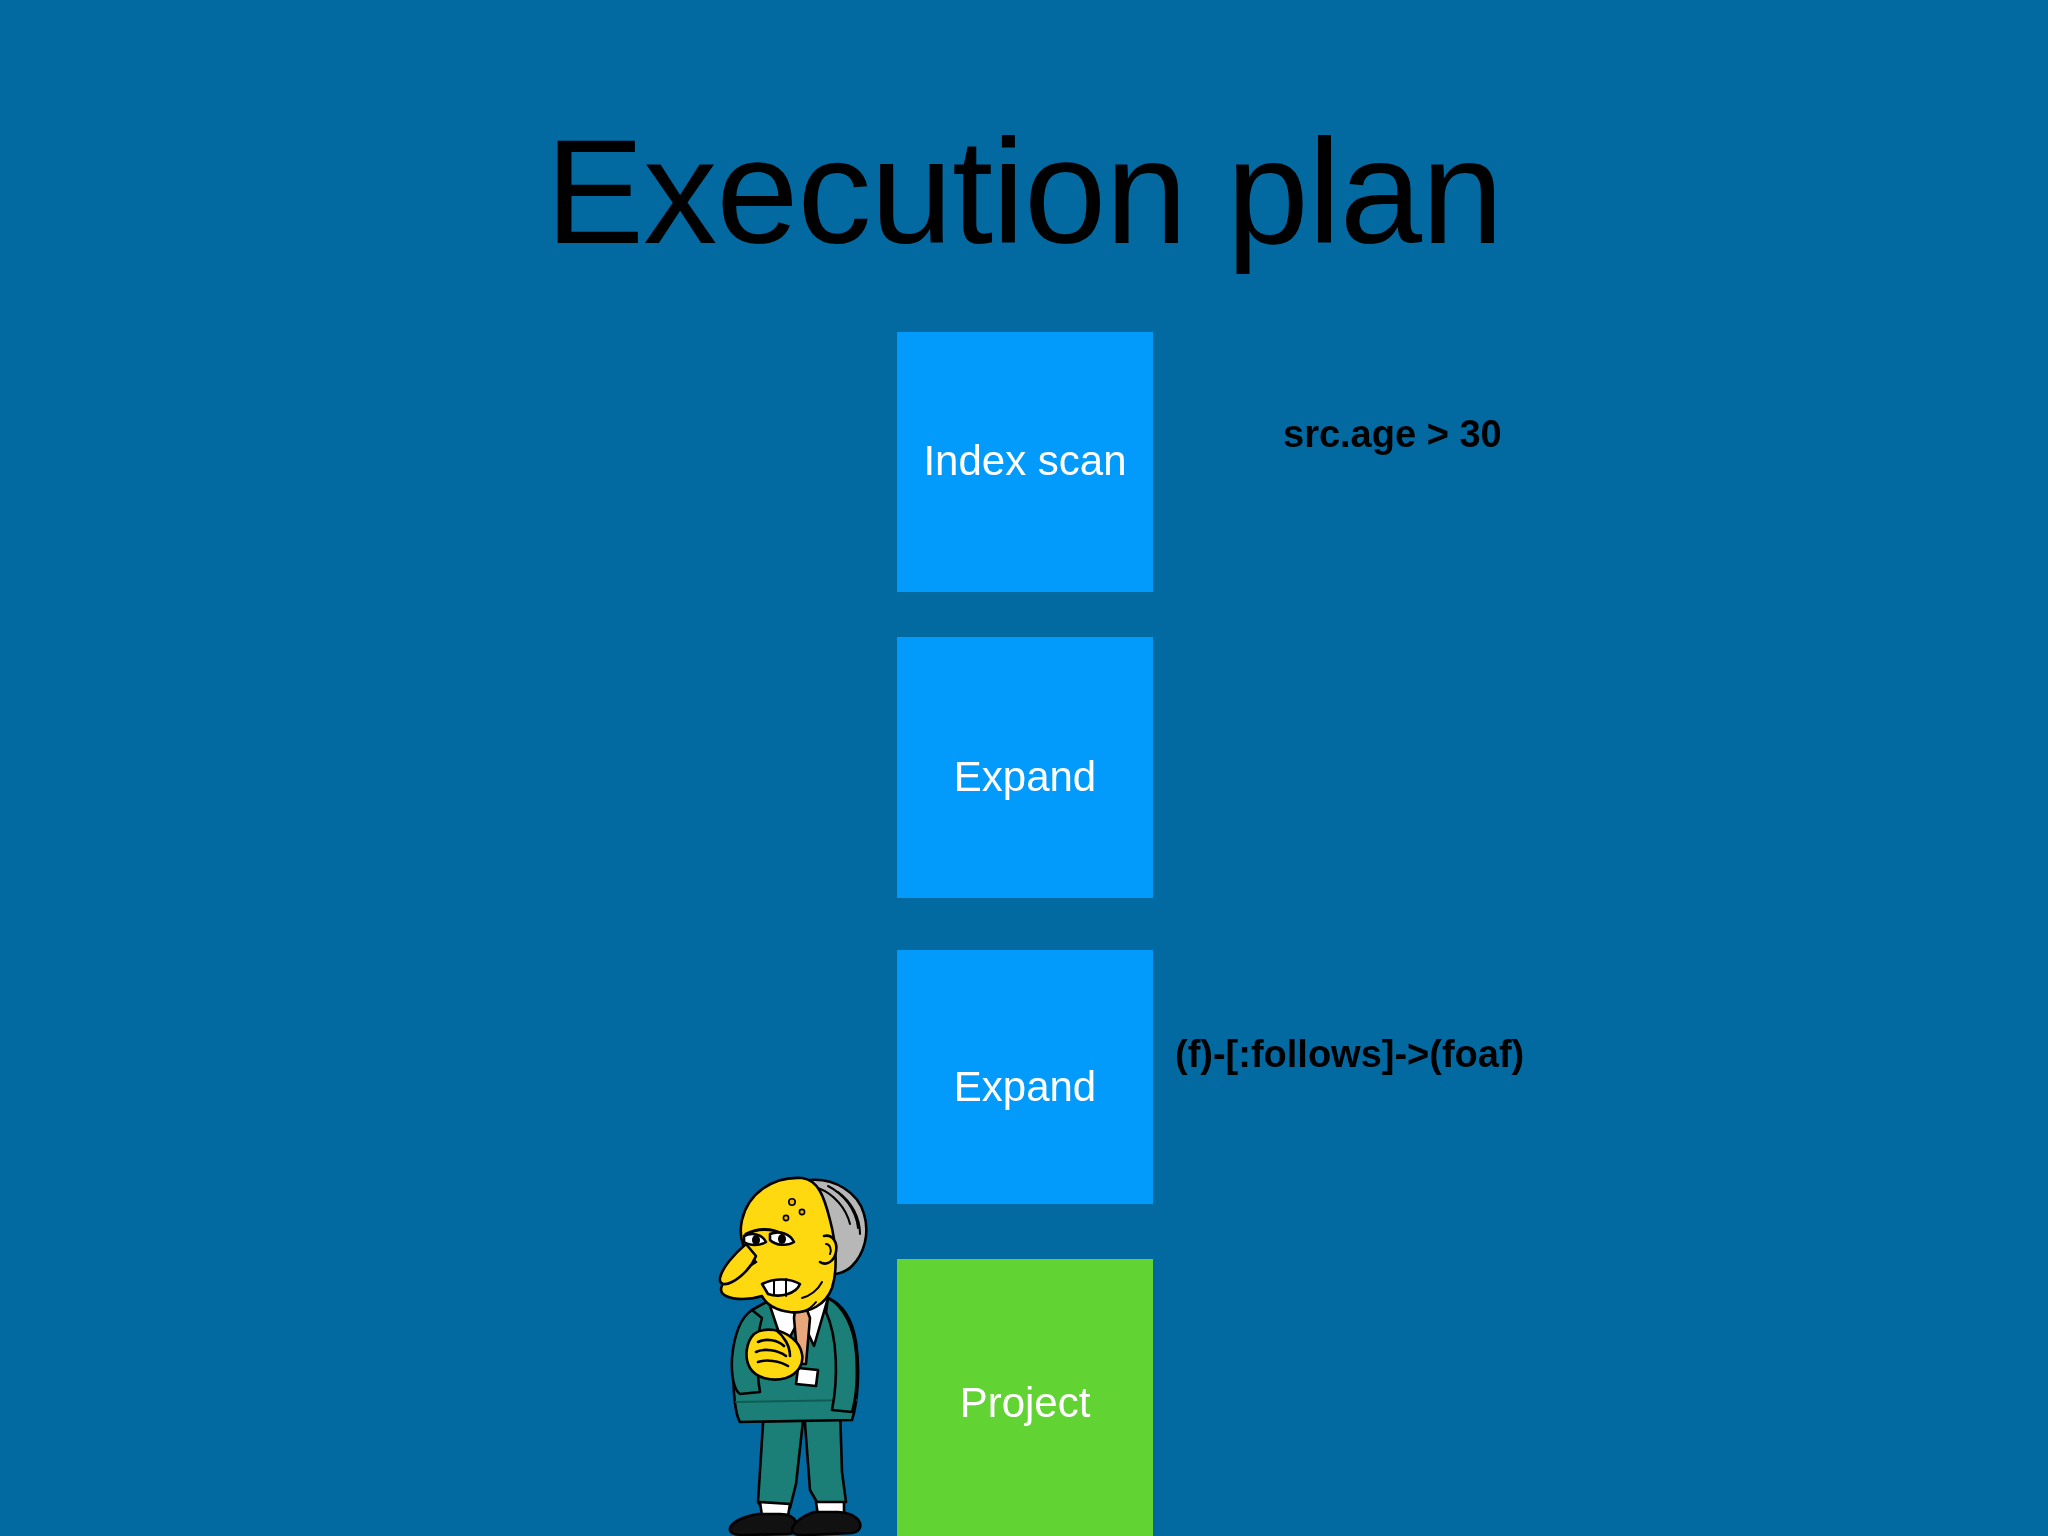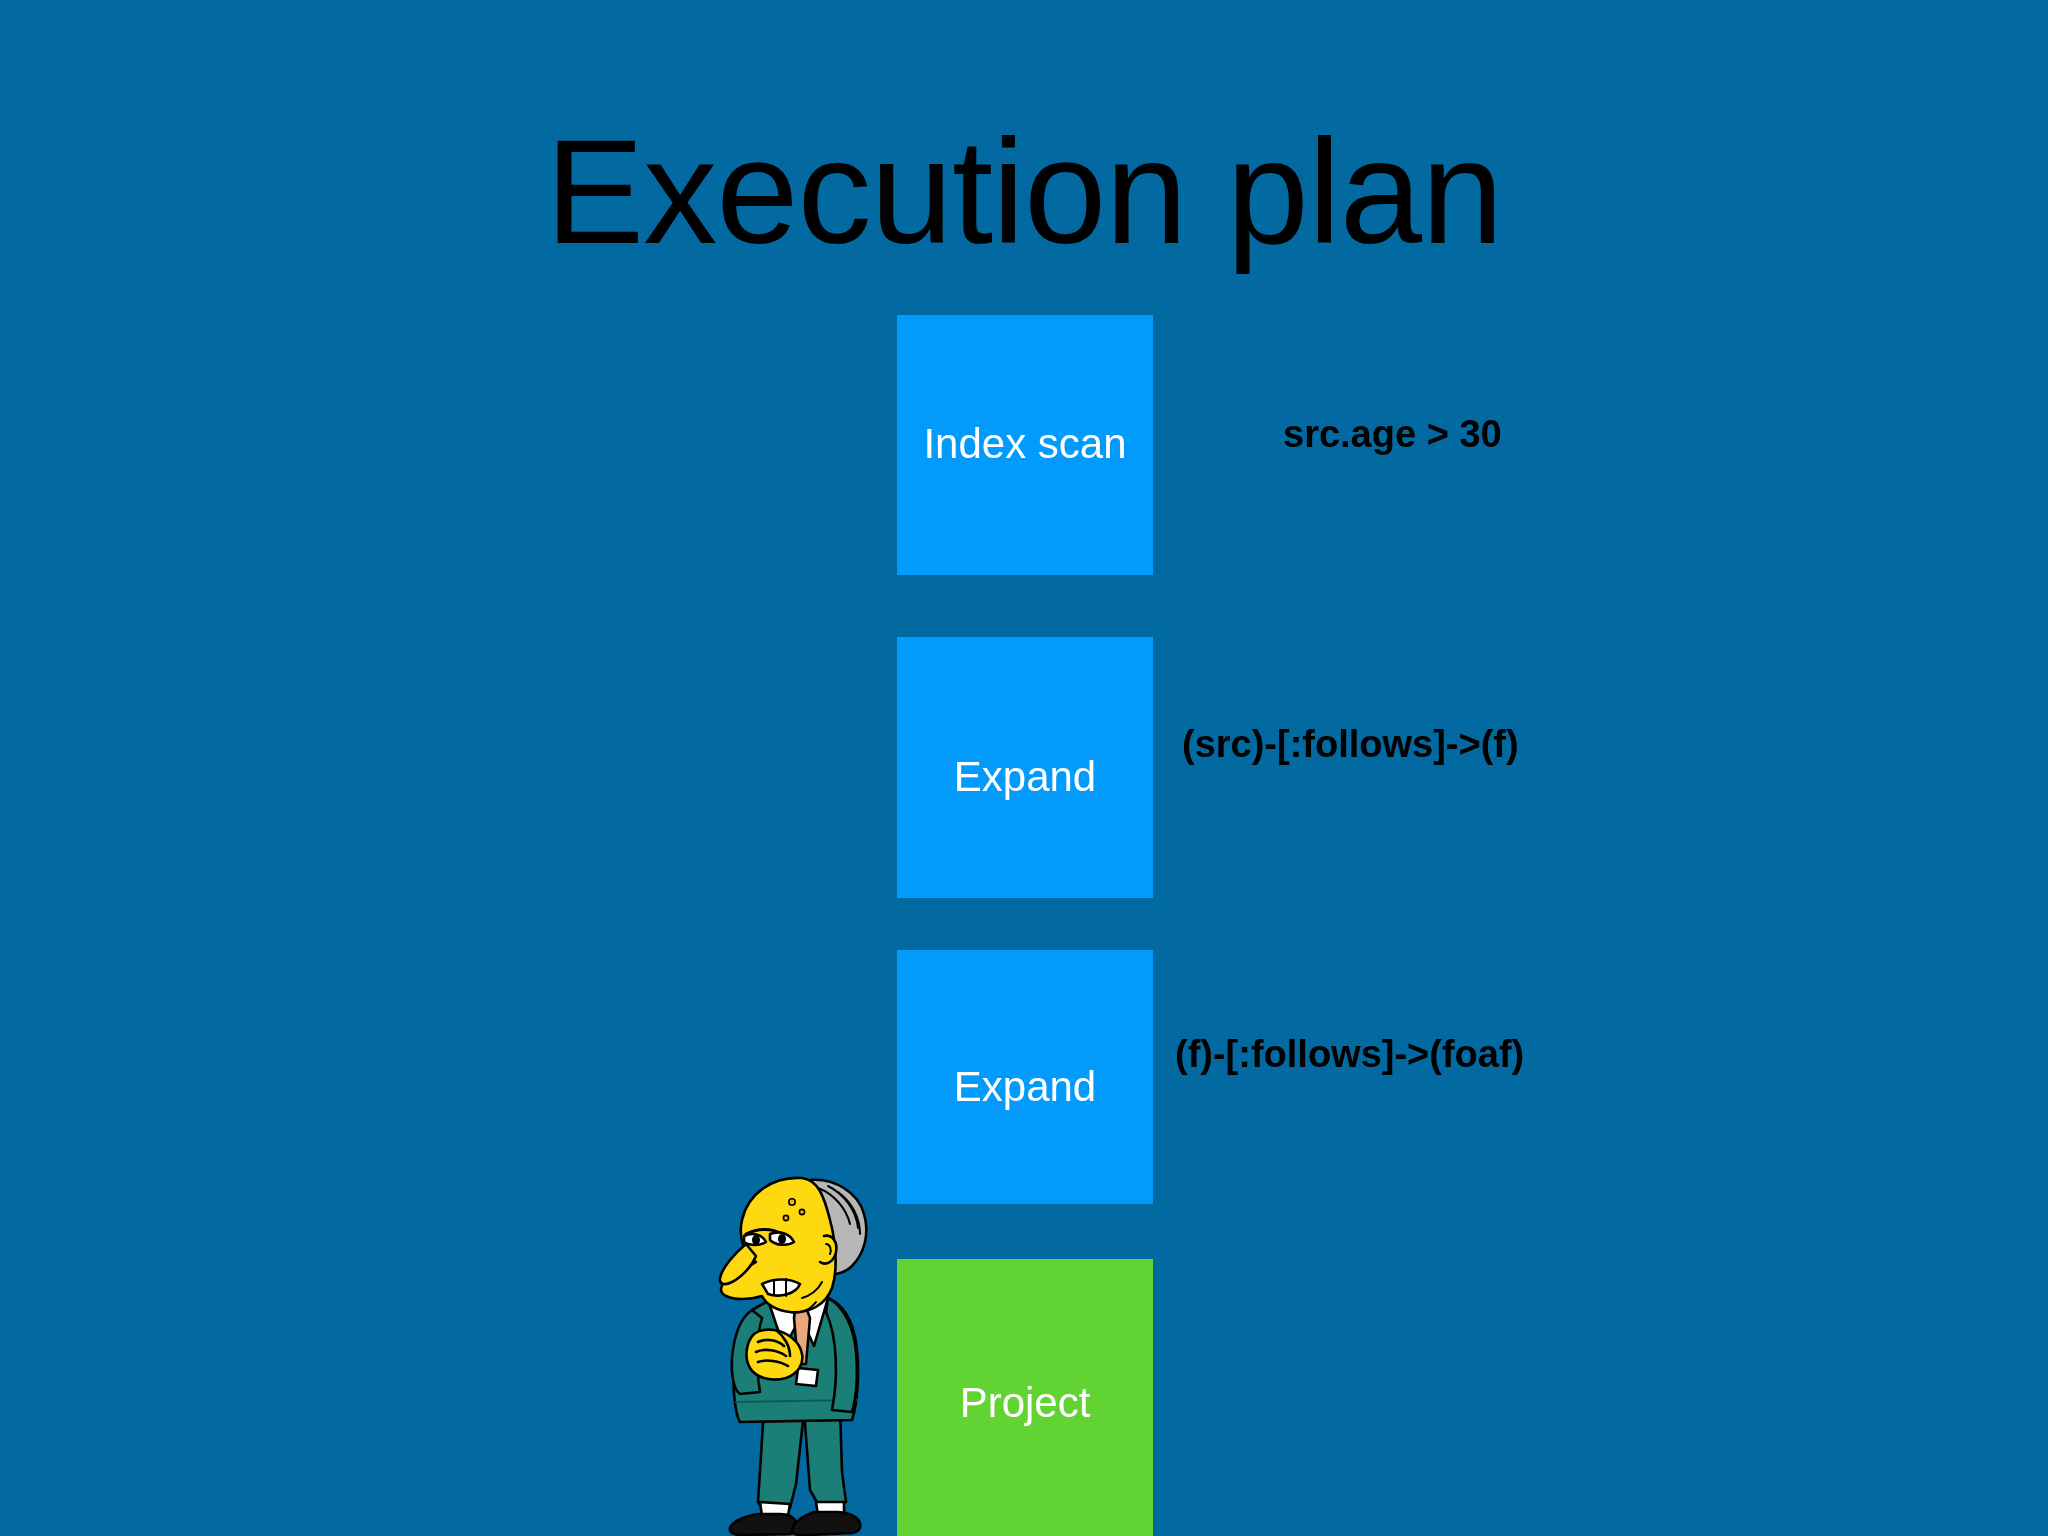--- a/index.html
+++ b/index.html
@@ -47,21 +47,21 @@
     text-align: center;
     color: #ffffff;
     font-family: "Liberation Sans", sans-serif;
     font-weight: 400;
     font-size: 42px;
     line-height: 1;
     white-space: nowrap;
   }
 
   #box-index-scan {
-    top: 315px;
+    top: 332px;
     height: 260px;
     background: #039BFB;
   }
   #box-index-scan .plan-box-label { top: 108px; }
 
   #box-expand-1 {
     top: 637px;
     height: 261px;
     background: #039BFB;
   }
@@ -124,21 +124,20 @@
   <div class="plan-box" id="box-expand-2" style="background: rgb(3, 155, 251);">
     <div class="plan-box-label">Expand</div>
   </div>
 
   <div class="plan-box" id="box-project" style="background: rgb(97, 211, 51);">
     <div class="plan-box-label">Project</div>
 
   </div>
 
   <div class="annotation" id="annotation-0">src.age &gt; 30</div>
-  <div class="annotation" id="annotation-1">(src)-[:follows]-&gt;(f)</div>
   <div class="annotation" id="annotation-2">(f)-[:follows]-&gt;(foaf)</div>
 
   <div id="burns-figure">
     <svg viewBox="0 0 200 364" xmlns="http://www.w3.org/2000/svg">
       <g stroke="#000000" stroke-width="2.6" stroke-linejoin="round" stroke-linecap="round">
 
         <path d="M58 236 L52 330 L56 336 L84 336 L90 312 L98 240 Z" fill="#1C7F77"></path>
         <path d="M98 238 L104 318 L112 332 L140 330 L136 300 L134 236 Z" fill="#1C7F77"></path>
 
         <path d="M54 330 L56 344 L82 344 L84 332 Z" fill="#FFFFFF"></path>

